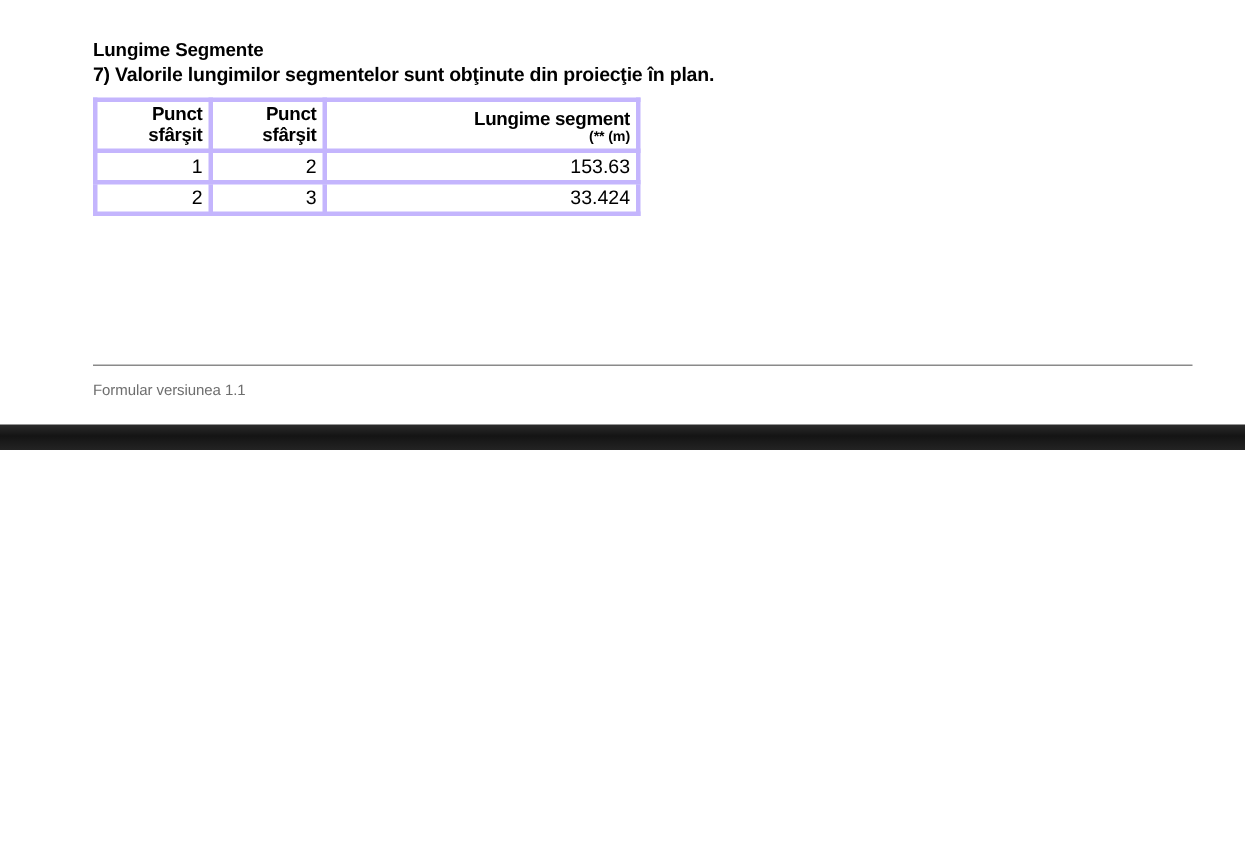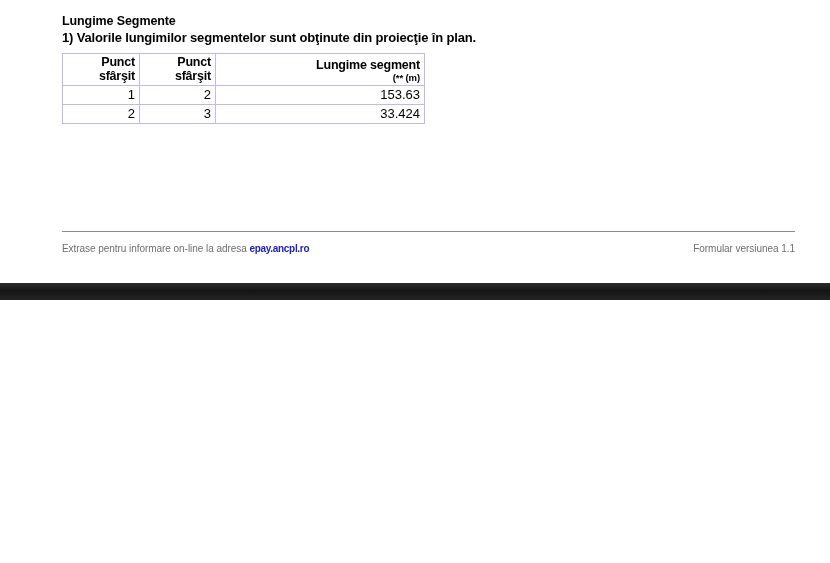--- a/index.html
+++ b/index.html
@@ -17,21 +17,21 @@
   }
 
   .page {
     position: absolute;
     left: 0;
     top: 0;
     width: 830px;
   }
 
   
-  #page-one { top: 0; height: 283px; }
+  #page-one { top: 12px; height: 283px; }
 
   .title-block {
     position: absolute;
     left: 62px;
     top: 13px;
     width: 720px;
   }
   .doc-title {
     font-size: 12.5px;
     font-weight: bold;
@@ -47,21 +47,21 @@
 
   
   table.seg-table {
     position: absolute;
     border-collapse: collapse;
     table-layout: fixed;
     background: #ffffff;
   }
   table.seg-table th,
   table.seg-table td {
-    border: 1px solid #c4b5fd;
+    border: 3px solid #c4b5fd;
     padding: 0;
     vertical-align: bottom;
     background: #ffffff;
   }
   table.seg-table th {
     font-size: 12.5px;
     font-weight: bold;
     text-align: right;
     padding: 1px 4px 2px 3px;
     line-height: 14px;
@@ -164,21 +164,21 @@
   
   #page-two { top: 300px; height: 263px; }
 </style>
 </head>
 <body>
 
 <div class="page" id="page-one">
 
   <div class="title-block">
     <div class="doc-title">Lungime Segmente</div>
-    <div class="doc-subtitle">1) Valorile lungimilor segmentelor sunt obţinute din proiecţie în plan.</div>
+    <div class="doc-subtitle">7) Valorile lungimilor segmentelor sunt obţinute din proiecţie în plan.</div>
   </div>
 
   <table class="seg-table" id="table-one">
     <colgroup>
       <col class="col-a">
         <col class="col-b">
         <col class="col-c">
     </colgroup>
     <thead>
       <tr>
@@ -207,23 +207,20 @@
         <td>3</td>
         <td>33.424</td>
       </tr>
     </tbody>
   </table>
 
 
   <div class="footer-rule" id="footer-rule-one"></div>
 
   <div class="footer-meta-row">
-    <div class="footer-meta">
-      <span>Extrase pentru informare on-line la adresa </span><a class="footer-link" href="#">epay.ancpl.ro</a>
-    </div>
     <div class="footer-version">Formular versiunea 1.1</div>
   </div>
 
 </div>
 
 <div id="page-separator"></div>
 
 <div class="page" id="page-two">
 
   

